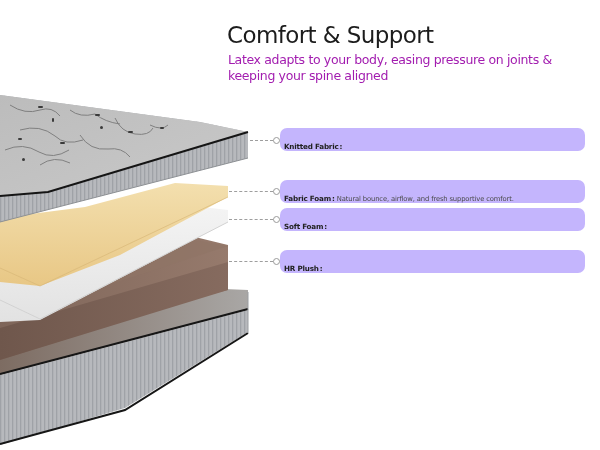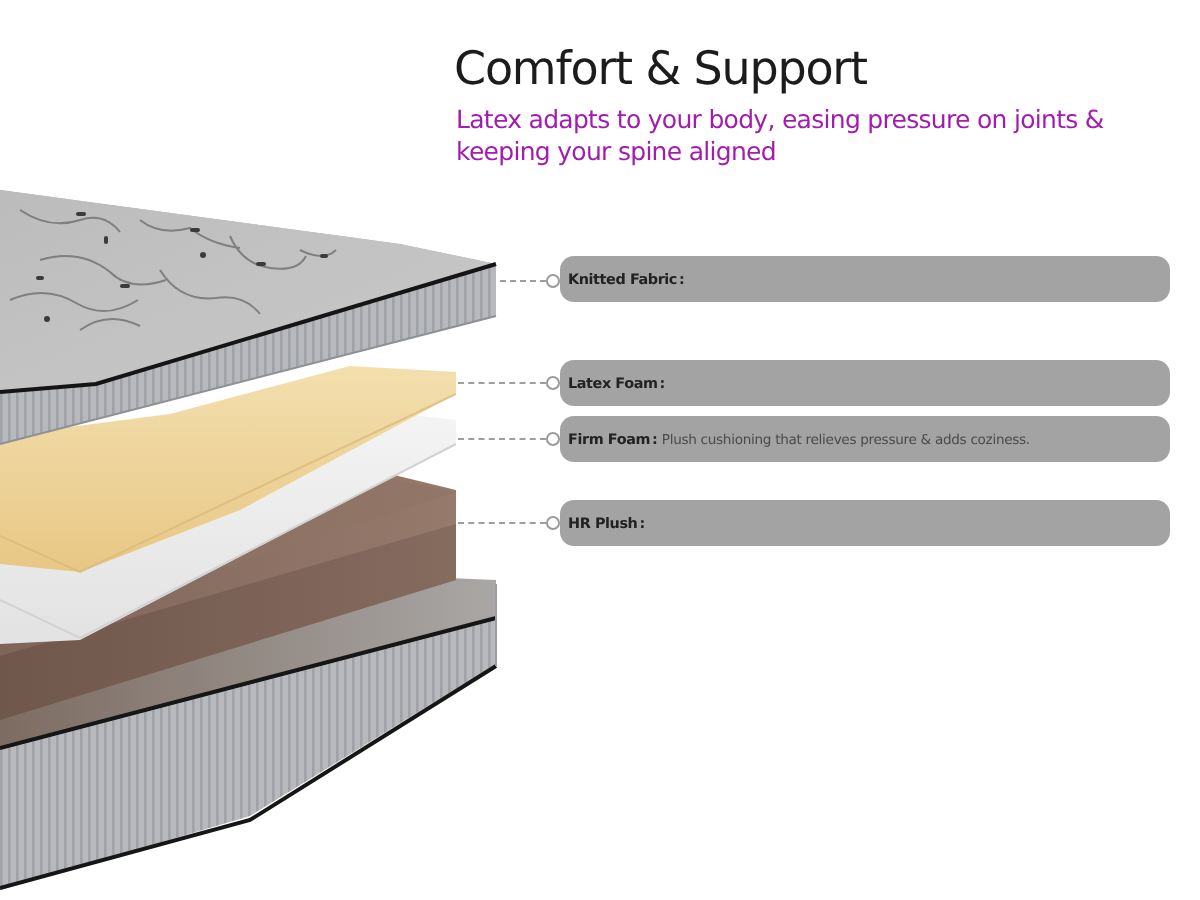--- a/index.html
+++ b/index.html
@@ -14,22 +14,22 @@
   .subtitle {
     position: absolute; left: 228px; top: 52px; width: 360px; font-size: 12.5px; line-height: 16px;
     color: #a21caf; letter-spacing: -0.35px; margin: 0;
   }
   .illustration { position: absolute; left: 0; top: 0; width: 600px; height: 450px; }
   .connector { position: absolute; height: 0; border-top: 1px dashed #9e9e9e; }
   .connector-dot {
     position: absolute; width: 5px; height: 5px; border: 1.3px solid #9a9a9a; border-radius: 50%; background: #fff;
   }
   .pill {
-    position: absolute; left: 280px; width: 305px; height: 23px; background: #a3a3a3; border-radius: 7px;
-    display: flex; align-items: center; padding-left: 4px; box-sizing: border-box; white-space: nowrap; overflow: hidden;
+    position: absolute; left: 280px; width: 305px; height: 23px; background: #c4b5fd; border-radius: 7px;
+    display: flex; align-items: flex-end; padding-left: 4px; box-sizing: border-box; white-space: nowrap; overflow: hidden;
   }
   .pill-label { font-size: 7.2px; font-weight: bold; color: #222; letter-spacing: -0.2px; }
   .pill-sep { font-size: 7.2px; font-weight: bold; color: #222; margin: 0 2px 0 1px; }
   .pill-desc { font-size: 6.8px; color: #4a4a4a; letter-spacing: -0.15px; }
 </style>
 </head>
 <body>
 
 <h1 class="title">Comfort &amp; Support</h1>
 <p class="subtitle">Latex adapts to your body, easing pressure on joints &amp; keeping your spine aligned</p>
@@ -130,26 +130,26 @@
 
 <div class="connector" style="left:229px; top:261px; width:44px;"></div>
 <div class="connector-dot" style="left:273px; top:258px;"></div>
 
 <div class="pill" style="top:128px;">
   <span class="pill-label">Knitted Fabric</span>
   <span class="pill-sep">:</span>
 </div>
 
 <div class="pill" style="top:180px;">
-  <span class="pill-label">Latex Foam</span>
+  <span class="pill-label">Fabric Foam</span>
   <span class="pill-sep">:</span>
+  <span class="pill-desc">Natural bounce, airflow, and fresh supportive comfort.</span>
 </div>
 
 <div class="pill" style="top:208px;">
-  <span class="pill-label">Firm Foam</span>
+  <span class="pill-label">Soft Foam</span>
   <span class="pill-sep">:</span>
-  <span class="pill-desc">Plush cushioning that relieves pressure &amp; adds coziness.</span>
 </div>
 
 <div class="pill" style="top:250px;">
   <span class="pill-label">HR Plush</span>
   <span class="pill-sep">:</span>
 </div>
 
 </body></html>

